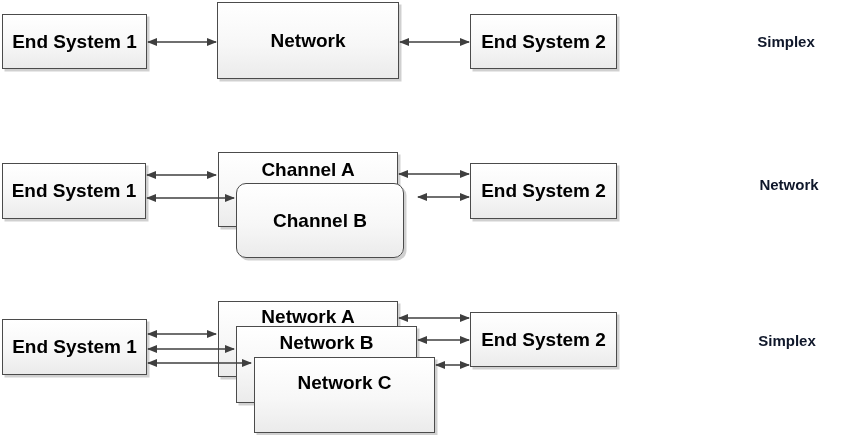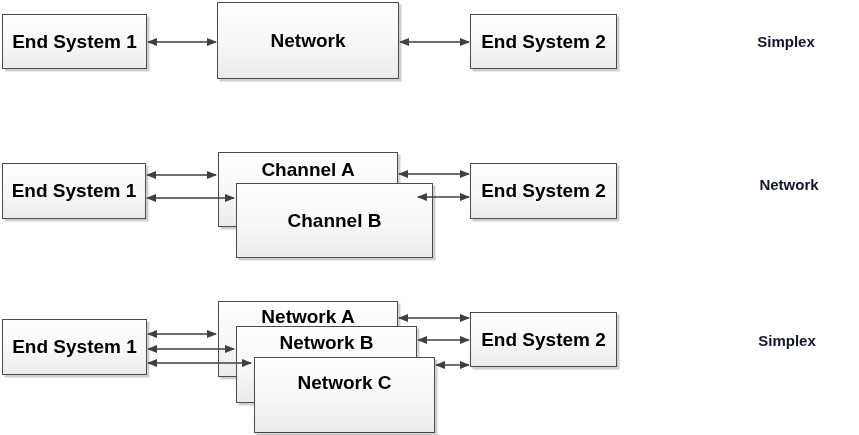--- a/index.html
+++ b/index.html
@@ -26,21 +26,21 @@
     white-space:nowrap;
   }
   .box.top-text{align-items:flex-start;}
   
   .r1-es1{left:2px;top:14px;width:145px;height:55px;}
   .r1-net{left:217px;top:2px;width:182px;height:77px;}
   .r1-es2{left:470px;top:14px;width:147px;height:55px;}
   
   .r2-es1{left:2px;top:163px;width:144px;height:56px;}
   .r2-cha{left:218px;top:152px;width:180px;height:75px;z-index:1;padding-top:6px;}
-  .r2-chb{left:236px;top:183px;width:197px;height:75px;z-index:2;}
+  .r2-chb{left:236px;top:183px;width:168px;height:75px;z-index:2;border-radius:10px;}
   .r2-es2{left:470px;top:163px;width:147px;height:56px;}
   
   .r3-es1{left:2px;top:319px;width:145px;height:56px;}
   .r3-neta{left:218px;top:301px;width:180px;height:76px;z-index:1;padding-top:4px;}
   .r3-netb{left:236px;top:326px;width:181px;height:77px;z-index:2;padding-top:5px;}
   .r3-netc{left:254px;top:357px;width:181px;height:76px;z-index:3;padding-top:14px;}
   .r3-es2{left:470px;top:312px;width:147px;height:55px;}
   
   .rowlabel{
     position:absolute;

